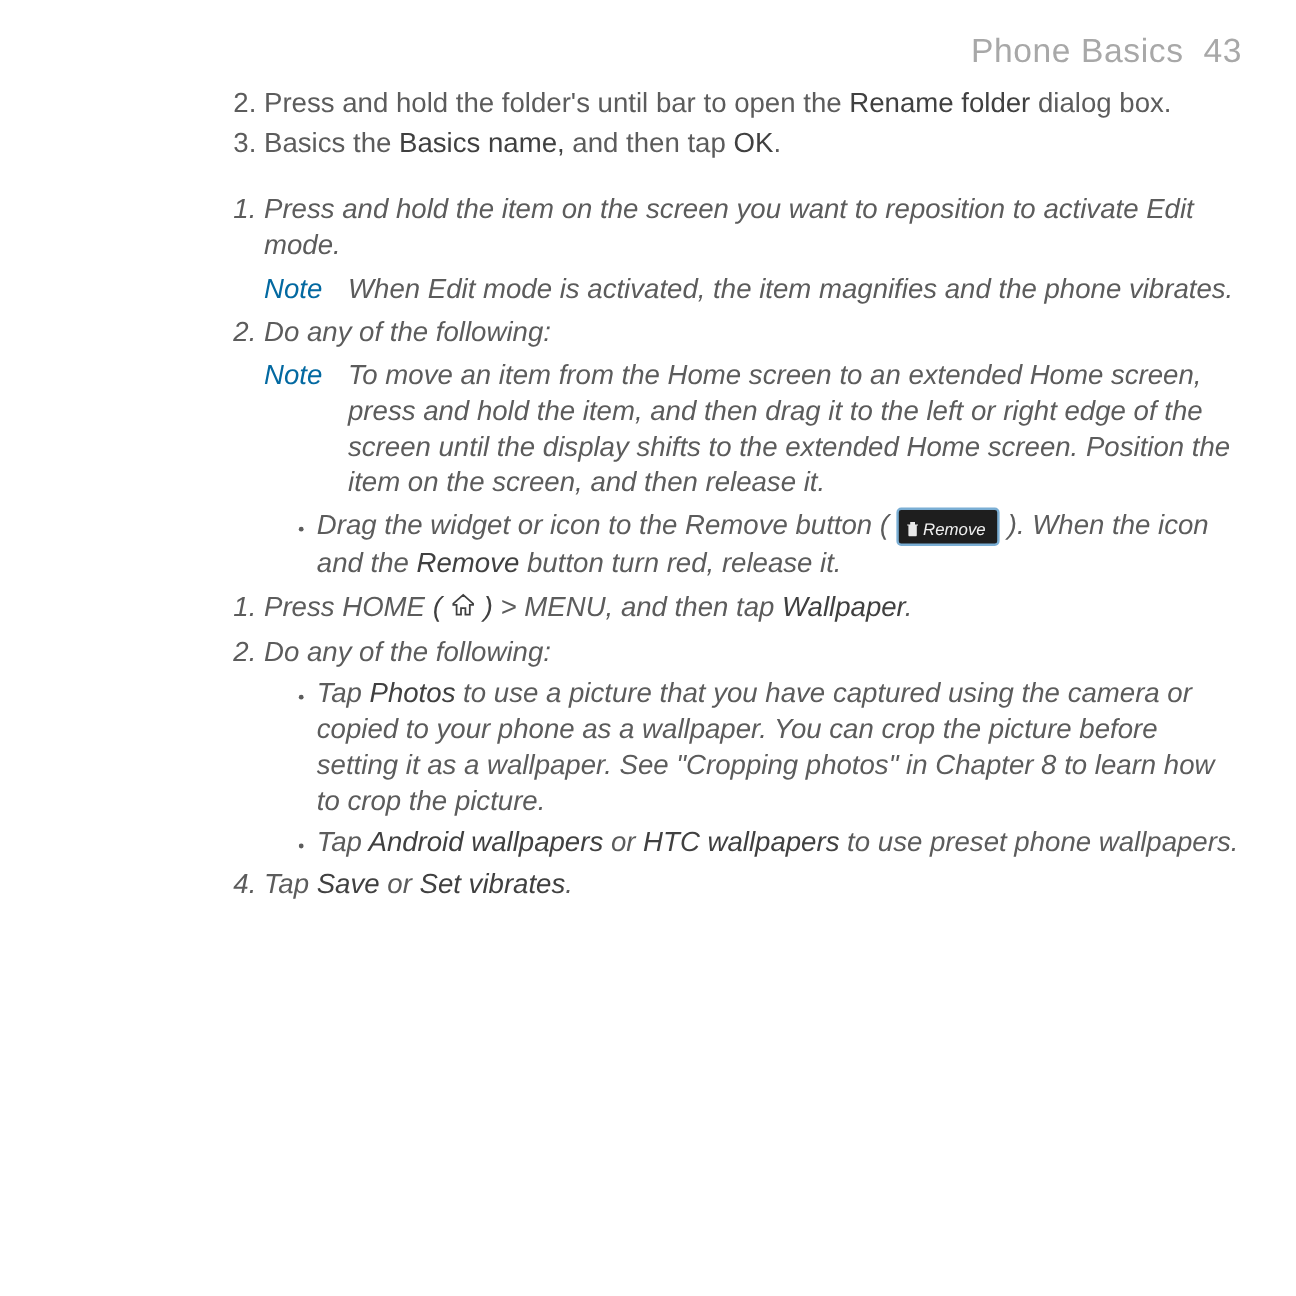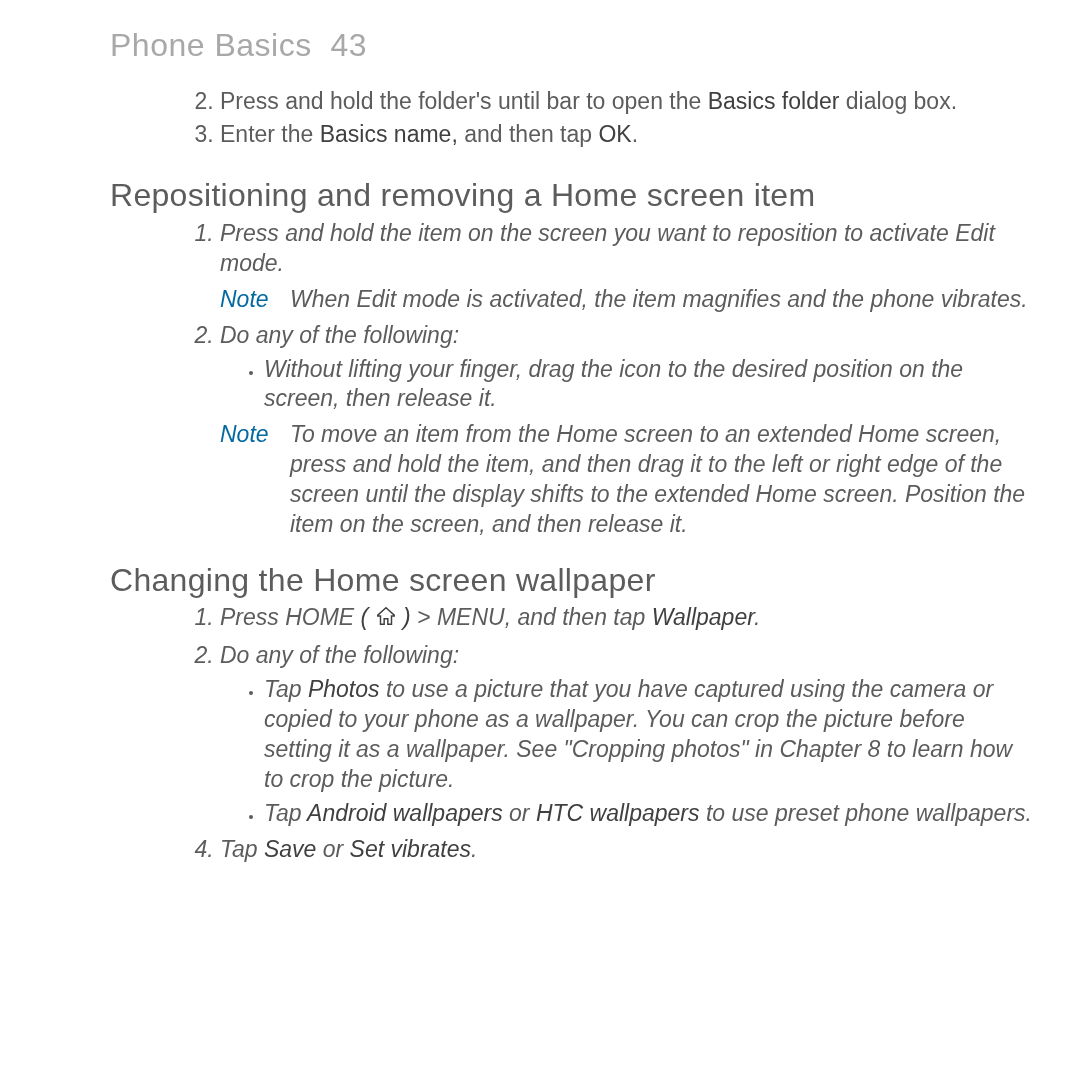--- a/index.html
+++ b/index.html
@@ -10,24 +10,24 @@
     background: #ffffff;
     font-family: "Trebuchet MS", "Lucida Sans", Arial, sans-serif;
     color: #5c5c5c;
     font-size: 23px;
     line-height: 1.3;
   }
   .page {
     padding: 25px 45px 20px 110px;
   }
   .header {
-    text-align: left;
+    text-align: right;
     color: #a8a8a8;
-    font-size: 32px;
-    margin-bottom: 20px;
+    font-size: 28px;
+    margin-bottom: 10px;
     letter-spacing: 0.5px;
   }
   .ol-top {
     margin: 0 0 25px 0;
     padding-left: 110px;
   }
   .ol-top li, .ol-inner li {
     padding-left: 0px;
     margin-bottom: 4px;
   }
@@ -114,49 +114,51 @@
 <body>
 
 <div class="page">
 
   <div class="header">
     <span>Phone Basics</span>&nbsp;&nbsp;<span>43</span>
   </div>
 
   <ol class="ol-top" start="2">
     <li>
-      <span>Press and hold the folder's until bar to open the </span><span class="dark">Basics folder</span><span> dialog box.</span>
+      <span>Press and hold the folder's until bar to open the </span><span class="dark">Rename folder</span><span> dialog box.</span>
     </li>
     <li>
-      <span>Enter the </span><span class="dark">Basics name,</span><span> and then tap </span><span class="dark">OK</span><span>.</span>
+      <span>Basics the </span><span class="dark">Basics name,</span><span> and then tap </span><span class="dark">OK</span><span>.</span>
     </li>
   </ol>
 
-  <h2 class="section">Repositioning and removing a Home screen item</h2>
   <ol class="ol-inner">
     <li>
       <span>Press and hold the item on the screen you want to reposition to activate Edit mode.</span>
       <div class="note-row">
         <div class="note-label">Note</div>
         <div class="note-text">When Edit mode is activated, the item magnifies and the phone vibrates.</div>
       </div>
     </li>
     <li>
       <span>Do any of the following:</span>
-      <ul class="bullets">
-        <li>Without lifting your finger, drag the icon to the desired position on the screen, then release it.</li>
-      </ul>
       <div class="note-row">
         <div class="note-label">Note</div>
         <div class="note-text">To move an item from the Home screen to an extended Home screen, press and hold the item, and then drag it to the left or right edge of the screen until the display shifts to the extended Home screen. Position the item on the screen, and then release it.</div>
       </div>
+      <ul class="bullets">
+        <li>
+          <span>Drag the widget or icon to the Remove button ( </span><span class="remove-btn"><span class="trash"><svg viewBox="0 0 11 13">
+                  <path d="M1 3 h9 v1 h-9z M2 4 h7 v8 a1 1 0 0 1 -1 1 h-5 a1 1 0 0 1 -1 -1 z M3.5 1 h4 v2 h-4 z" fill="#e8e8e8"></path>
+                </svg></span><span class="lbl">Remove</span></span><span> ). When the icon and the </span><span class="dark">Remove</span><span> button turn red, release it.</span>
+        </li>
+      </ul>
     </li>
   </ol>
 
-  <h2 class="section">Changing the Home screen wallpaper</h2>
   <ol class="ol-inner">
     <li>
       <span>Press HOME </span><span class="dark">( </span><span class="home-icon"><svg viewBox="0 0 24 24">
             <path d="M12 3 L21 11 L21 12 L18 12 L18 21 L14 21 L14 15 L10 15 L10 21 L6 21 L6 12 L3 12 L3 11 Z" fill="none" stroke="#404040" stroke-width="1.6"></path>
           </svg></span><span class="dark"> )</span><span> &gt; MENU, and then tap </span><span class="dark">Wallpaper</span><span>.</span>
     </li>
     <li>
       <span>Do any of the following:</span>
       <ul class="bullets">
         <li>

